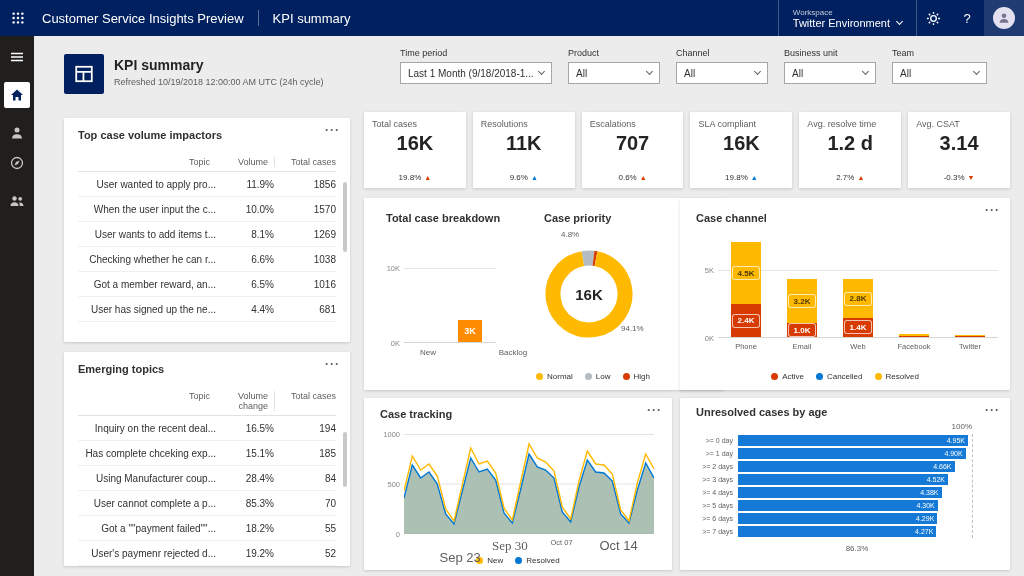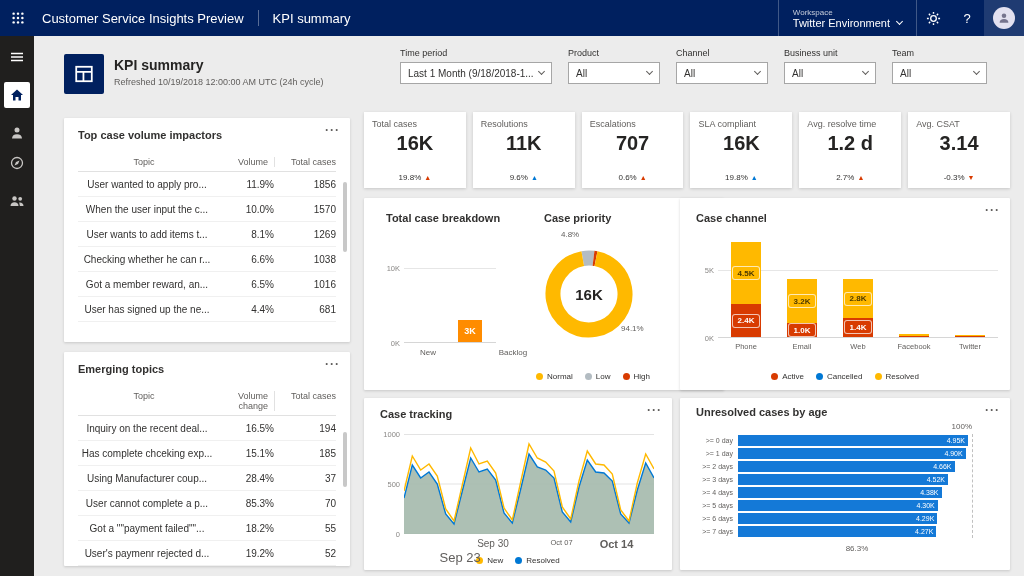--- a/index.html
+++ b/index.html
@@ -43,21 +43,21 @@
 .kpi-row{position:absolute;left:364px;top:112px;width:646px;height:76px;display:flex;gap:7px}
 .kpi-card{flex:1;background:#fff;box-shadow:0 1px 3px rgba(0,0,0,.16);position:relative;padding:7px 8px}
 .kpi-label{font-size:9px;color:#605e5c;white-space:nowrap}
 .kpi-value{font-size:20px;font-weight:700;color:#252423;text-align:center;margin-top:3px}
 .kpi-delta{position:absolute;left:0;right:0;bottom:6px;text-align:center;font-size:8px;color:#323130}
 .kpi-delta .tri{font-size:7px;margin-left:3px}
 
 .tbl{position:absolute;left:14px;right:14px;top:34px}
 .tbl-head{display:flex;font-size:9px;color:#605e5c;padding:5px 0 4px;border-bottom:1px solid #e1e1e1}
 .tbl-row{display:flex;font-size:10px;color:#323130;padding:7px 0 6px;border-bottom:1px solid #f0f0f0;cursor:pointer}
-.c-topic{flex:1;text-align:center;overflow:hidden;white-space:nowrap}
+.c-topic{flex:1;text-align:right;overflow:hidden;white-space:nowrap}
 .c-num{width:58px;text-align:right}
 .c-num2{width:62px;text-align:right}
 .scroll-thumb{position:absolute;right:3px;width:4px;background:#c8c8c8;border-radius:2px;cursor:pointer}
 
 .gridline{position:absolute;left:0;right:0;height:1px;background:#e6e6e6}
 .ytick{position:absolute;font-size:7.5px;color:#8a8886;text-align:right}
 .xtick{position:absolute;font-size:8px;color:#605e5c;text-align:center;white-space:nowrap}
 .legend{position:absolute;display:flex;justify-content:center;gap:12px;font-size:8px;color:#323130}
 .legend-item{display:flex;align-items:center;gap:4px;cursor:pointer}
 .dot{width:7px;height:7px;border-radius:50%}
@@ -313,21 +313,21 @@
         <div class="c-num2">194</div>
       </div>
       <div class="tbl-row">
         <div class="c-topic">Has complete chceking exp...</div>
         <div class="c-num">15.1%</div>
         <div class="c-num2">185</div>
       </div>
       <div class="tbl-row">
         <div class="c-topic">Using Manufacturer coup...</div>
         <div class="c-num">28.4%</div>
-        <div class="c-num2">37</div>
+        <div class="c-num2">84</div>
       </div>
       <div class="tbl-row">
         <div class="c-topic">User cannot complete a p...</div>
         <div class="c-num">85.3%</div>
         <div class="c-num2">70</div>
       </div>
       <div class="tbl-row">
         <div class="c-topic">Got a ""payment failed""...</div>
         <div class="c-num">18.2%</div>
         <div class="c-num2">55</div>
@@ -446,23 +446,23 @@
       </div>
       <div class="legend-item">
         <div class="dot" style="background: rgb(0, 120, 212);"></div>
         <div>Resolved</div>
       </div>
     </div>
 <div class="ytick" style="left: 6px; width: 30px; top: 32px;">1000</div>
     <div class="ytick" style="left: 6px; width: 30px; top: 82px;">500</div>
     <div class="ytick" style="left: 6px; width: 30px; top: 132px;">0</div>
     <div class="xtick" style="left: 75.5px; width: 34px; top: 152px; font-size: 13px;">Sep 23</div>
-    <div class="xtick" style="left: 112px; width: 34px; top: 140px; font-size: 10px;">Sep 30</div>
+    <div class="xtick" style="left: 128px; width: 34px; top: 140px; font-size: 13px; font-family: Liberation Serif, serif;">Sep 30</div>
     <div class="xtick" style="left: 180.5px; width: 34px; top: 140px; font-size: 7.5px;">Oct 07</div>
-    <div class="xtick" style="left: 235.5px; width: 34px; top: 140px; font-size: 11px; font-weight: bold;">Oct 14</div>
+    <div class="xtick" style="left: 235.5px; width: 34px; top: 140px; font-size: 13px;">Oct 14</div>
   </div>
 
 <div class="card" id="card-unresolved" style="left:680px;top:398px;width:330px;height:172px">
   <div class="card-title" style="left:16px;top:8px">Unresolved cases by age</div>
   <div class="more">···</div>
   <div id="ub-area">
     <div class="ub-ann" style="left:230px;top:0;width:48px;text-align:right">100%</div>
     <div id="ub-rows">
         <div class="ub-row">
           <div class="ub-label">&gt;= 0 day</div>

